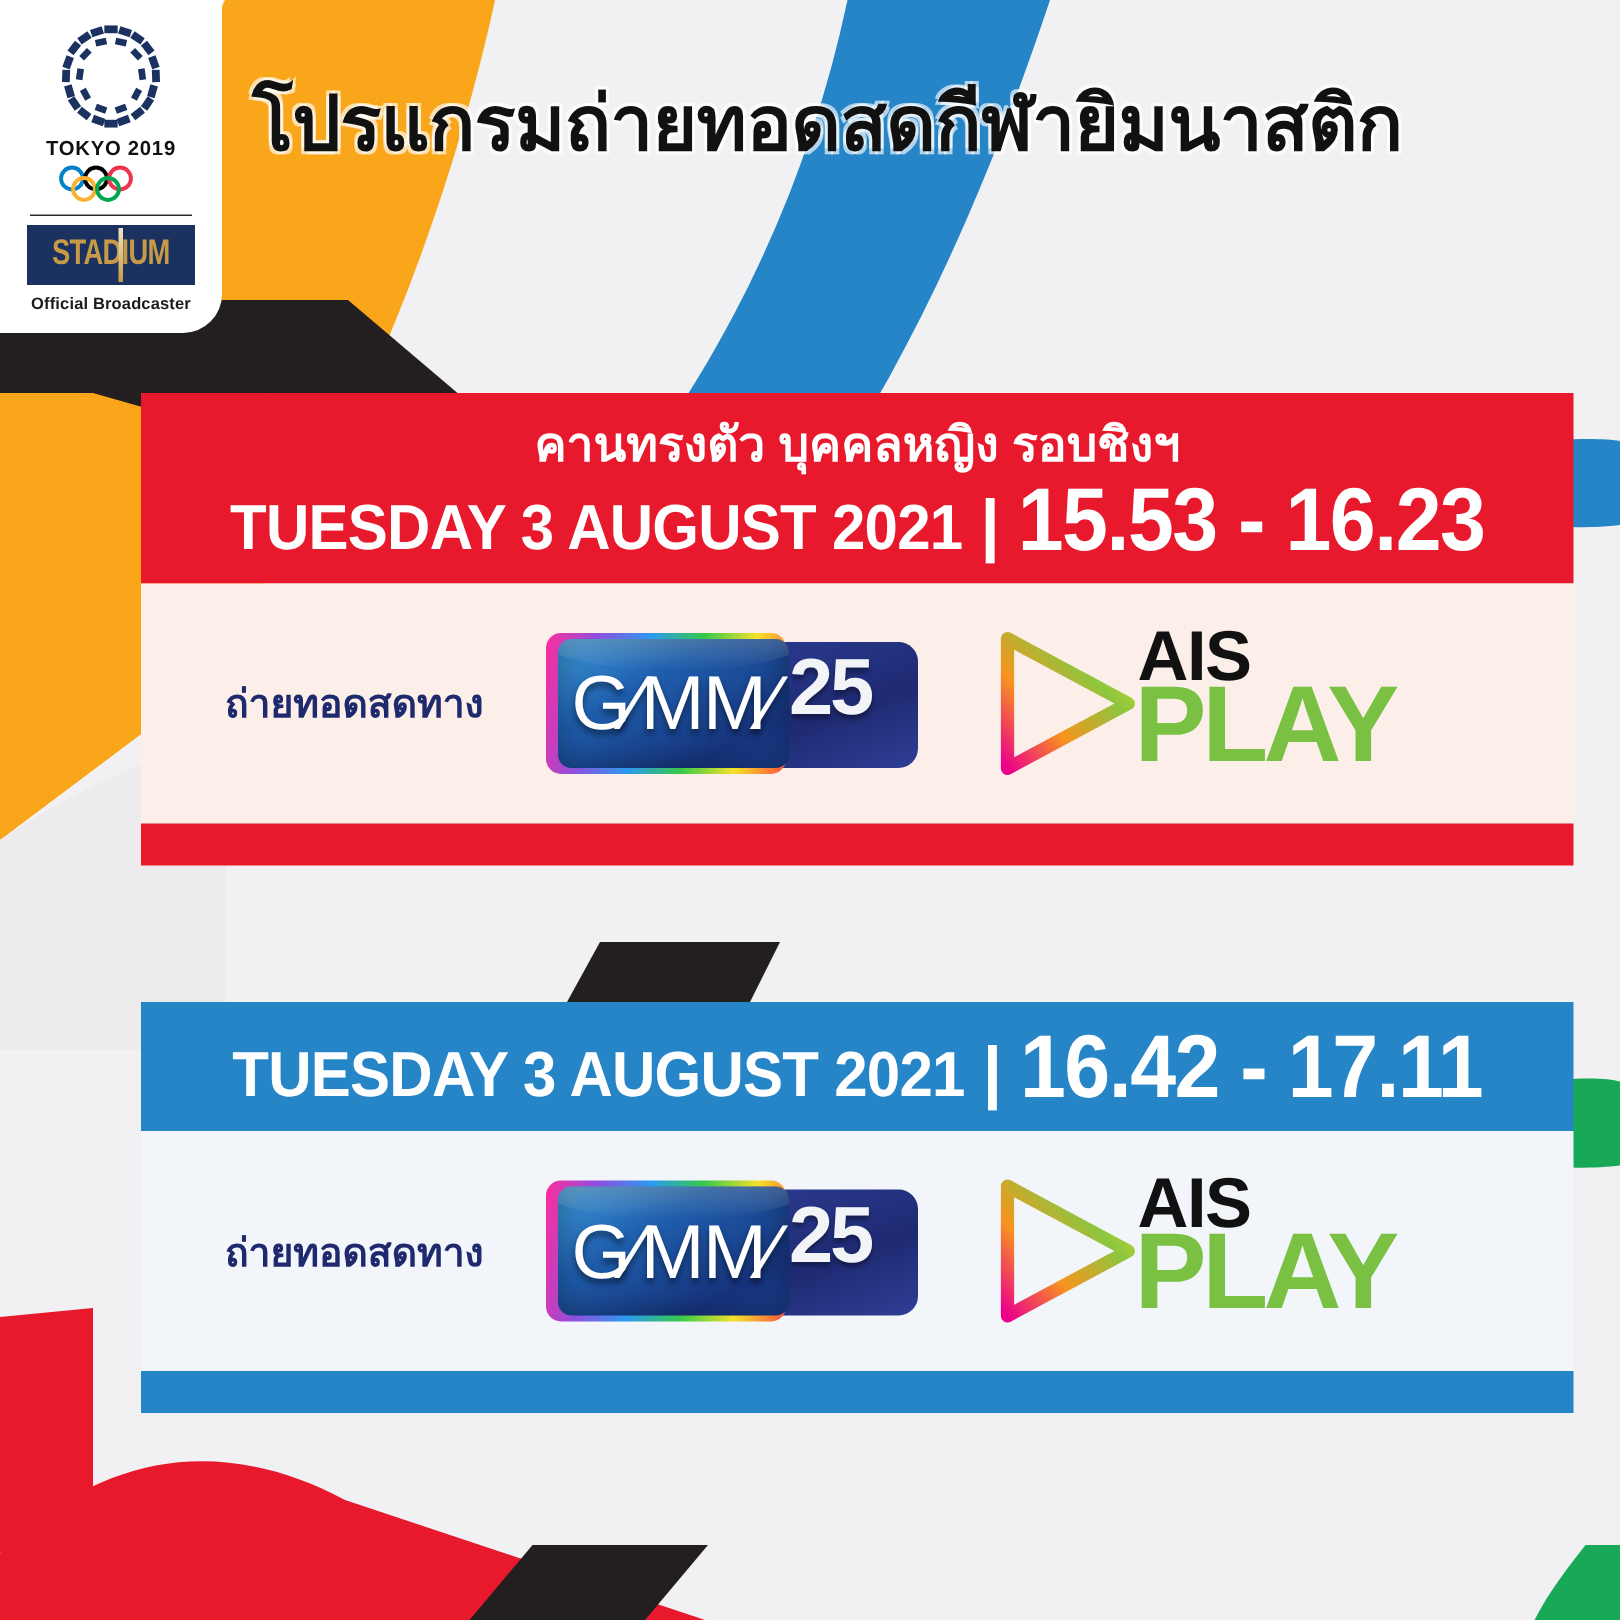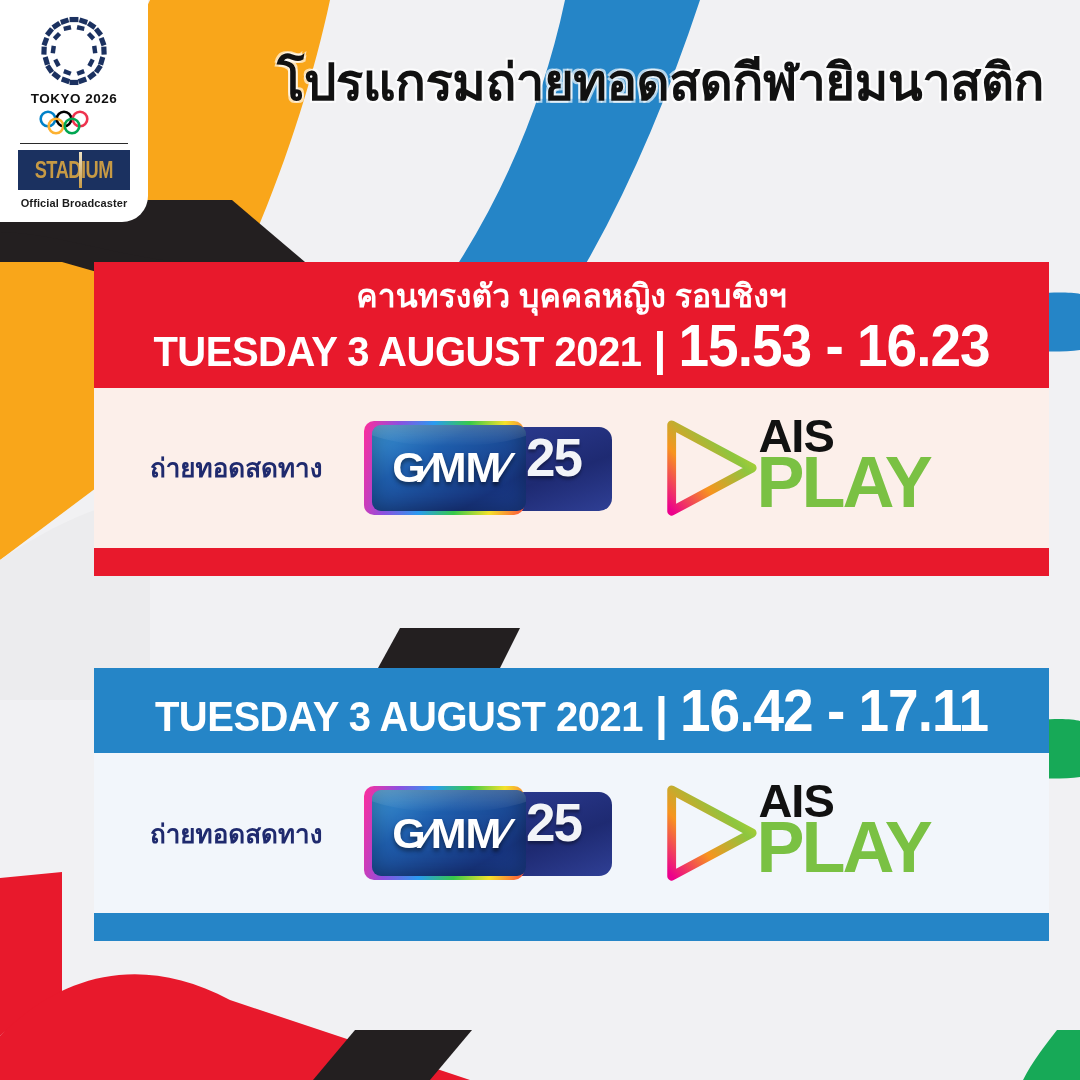--- a/index.html
+++ b/index.html
@@ -46,22 +46,22 @@
     position:absolute;left:61px;top:2px;width:3px;height:36px;
     background:linear-gradient(#efe3c5,#c79a45);z-index:3;
   }
   .official{
     font-size:11px;font-weight:bold;color:#1b1b1b;margin-top:7px;
     letter-spacing:.1px;
   }
 
   
   .headline{
-    position:absolute;left:144px;top:52px;width:900px;
-    text-align:right;z-index:20;
+    position:absolute;left:168px;top:52px;width:900px;
+    text-align:left;z-index:20;
     color:#111;
     font-weight:bold;
     font-size:51px;line-height:1.22;
     letter-spacing:-.5px;
     text-shadow:2px 2px 0 rgba(255,255,255,.65),-2px 2px 0 rgba(255,255,255,.65),
                 2px -2px 0 rgba(255,255,255,.65),-2px -2px 0 rgba(255,255,255,.65);
   }
 
   
   .card{position:absolute;left:62px;width:955px;z-index:20;padding-left:32px;}
@@ -122,21 +122,21 @@
     box-shadow:inset 0 0 22px rgba(0,0,0,.35);
     overflow:hidden;
     display:flex;align-items:center;justify-content:center;
   }
   .gmm-tile::after{
     content:"";position:absolute;left:-10%;top:-30%;width:120%;height:55%;
     background:linear-gradient(180deg,rgba(255,255,255,.42),rgba(255,255,255,0));
     border-radius:0 0 60% 60%;
   }
   .gmm-tile span{
-    font-size:43px;font-weight:bold;color:#ffffff;letter-spacing:-1px;
+    font-size:51px;font-weight:normal;color:#ffffff;letter-spacing:-1px;
     position:relative;z-index:2;
     text-shadow:0 3px 4px rgba(0,0,0,.45);
   }
 
   
   .aisplay{display:flex;align-items:flex-start;margin-left:42px;flex:0 0 auto;}
   .ais-tri{width:108px;height:104px;flex:0 0 auto;margin-right:-6px;}
   .ais-txt{display:flex;flex-direction:column;line-height:.86;}
   .ais-word{
     font-size:47px;font-weight:bold;color:#111;letter-spacing:-1px;
@@ -212,21 +212,21 @@
         <rect x="73" y="45" width="10" height="6" transform="rotate(82 78 48)"></rect>
         <rect x="68" y="63" width="10" height="6" transform="rotate(118 73 66)"></rect>
         <rect x="54" y="76" width="10" height="6" transform="rotate(160 59 79)"></rect>
         <rect x="36" y="76" width="10" height="6" transform="rotate(-160 41 79)"></rect>
         <rect x="22" y="63" width="10" height="6" transform="rotate(-118 27 66)"></rect>
         <rect x="17" y="45" width="10" height="6" transform="rotate(-82 22 48)"></rect>
         <rect x="22" y="27" width="10" height="6" transform="rotate(-46 27 30)"></rect>
       </g>
     </svg>
 
-    <div class="tokyo-word">TOKYO 2026</div>
+    <div class="tokyo-word">TOKYO 2019</div>
 
     <svg class="rings" width="74" height="26" viewBox="0 0 74 26">
       <g fill="none" stroke-width="2.6">
         <circle cx="11" cy="9" r="7.3" stroke="#0081c8"></circle>
         <circle cx="27" cy="9" r="7.3" stroke="#000000"></circle>
         <circle cx="43" cy="9" r="7.3" stroke="#ee334e"></circle>
         <circle cx="19" cy="16" r="7.3" stroke="#fcb131"></circle>
         <circle cx="35" cy="16" r="7.3" stroke="#00a651"></circle>
       </g>
     </svg>

